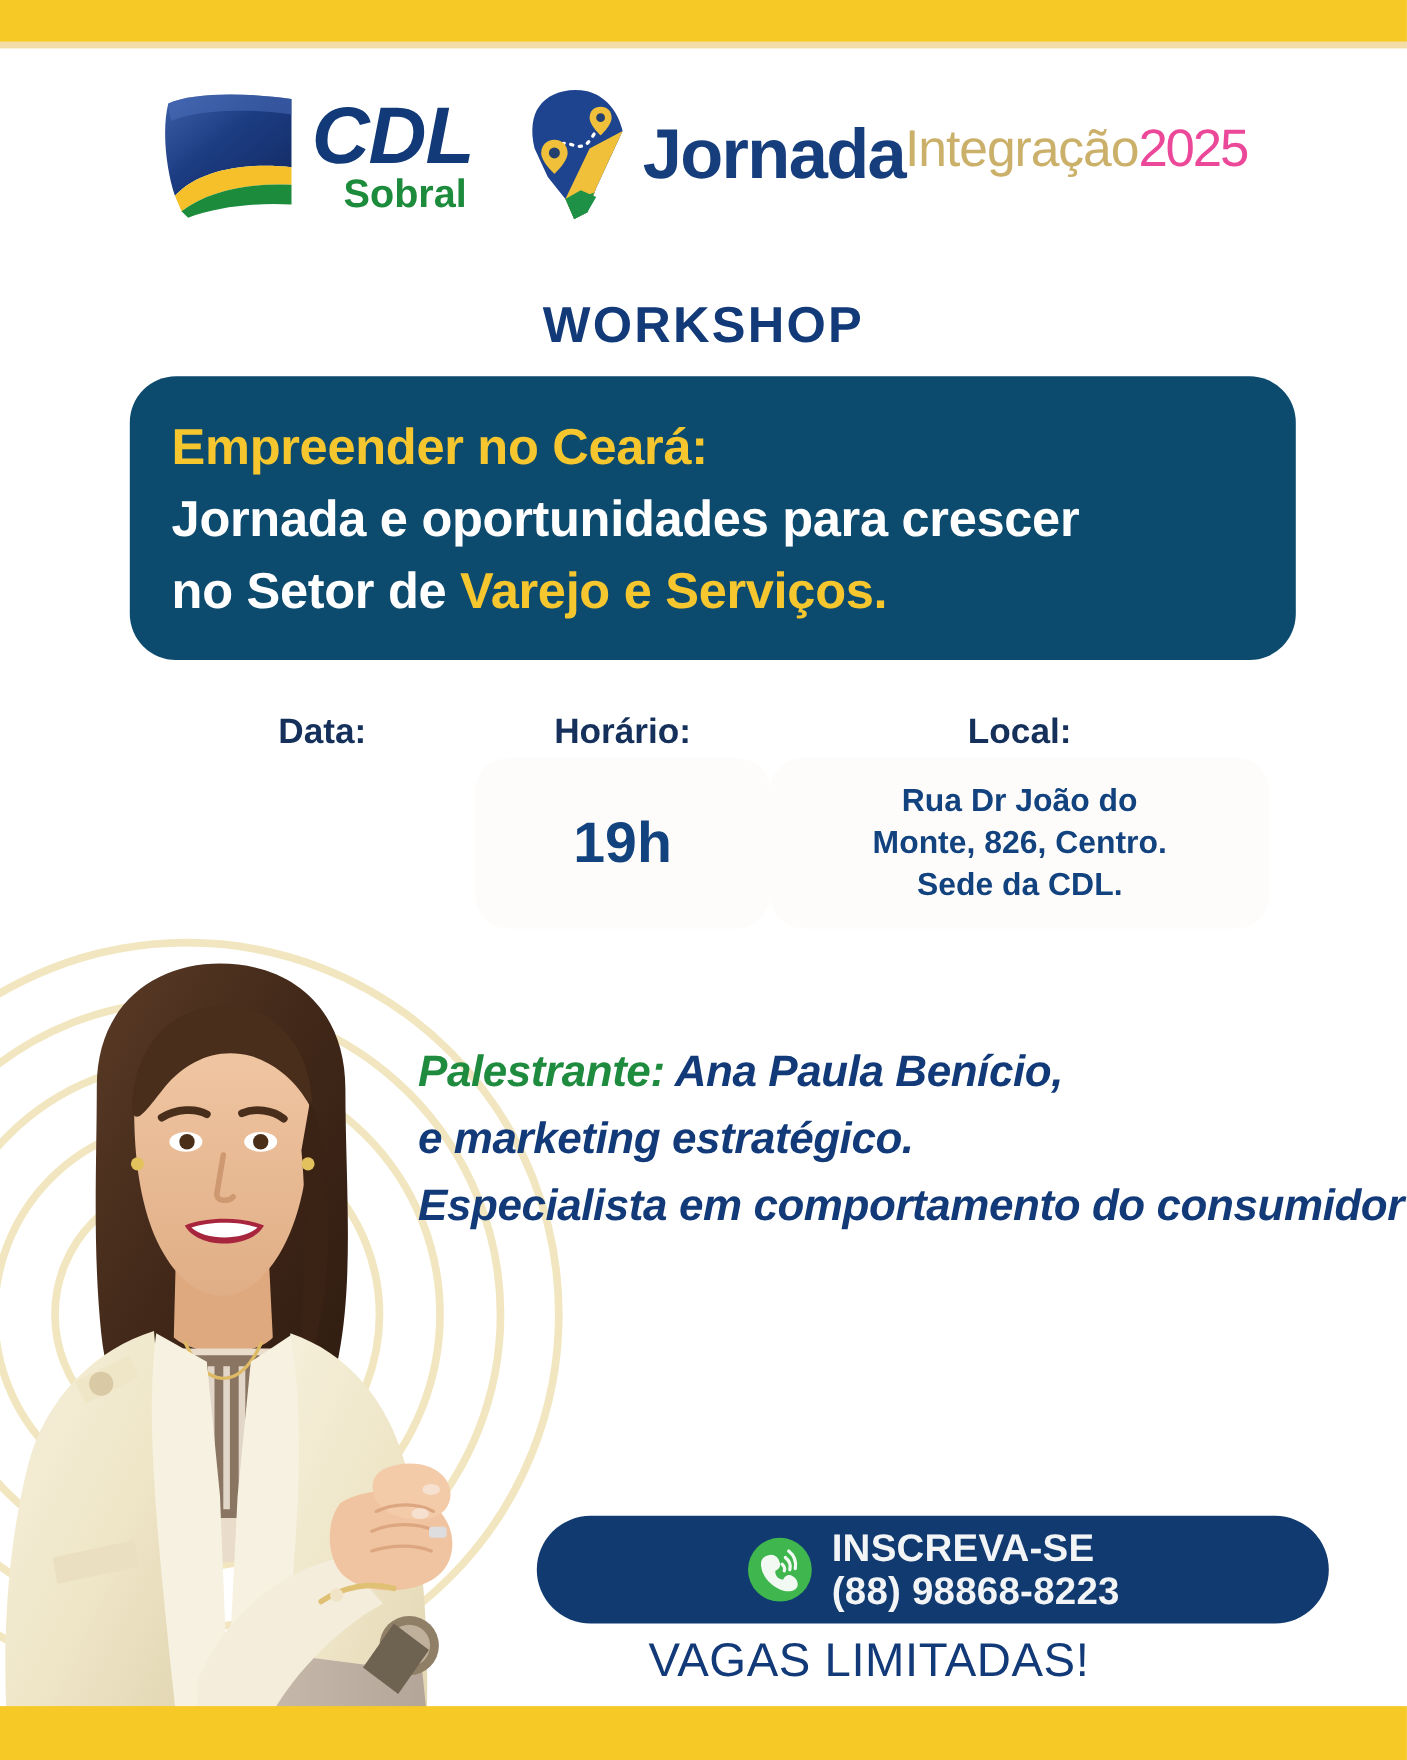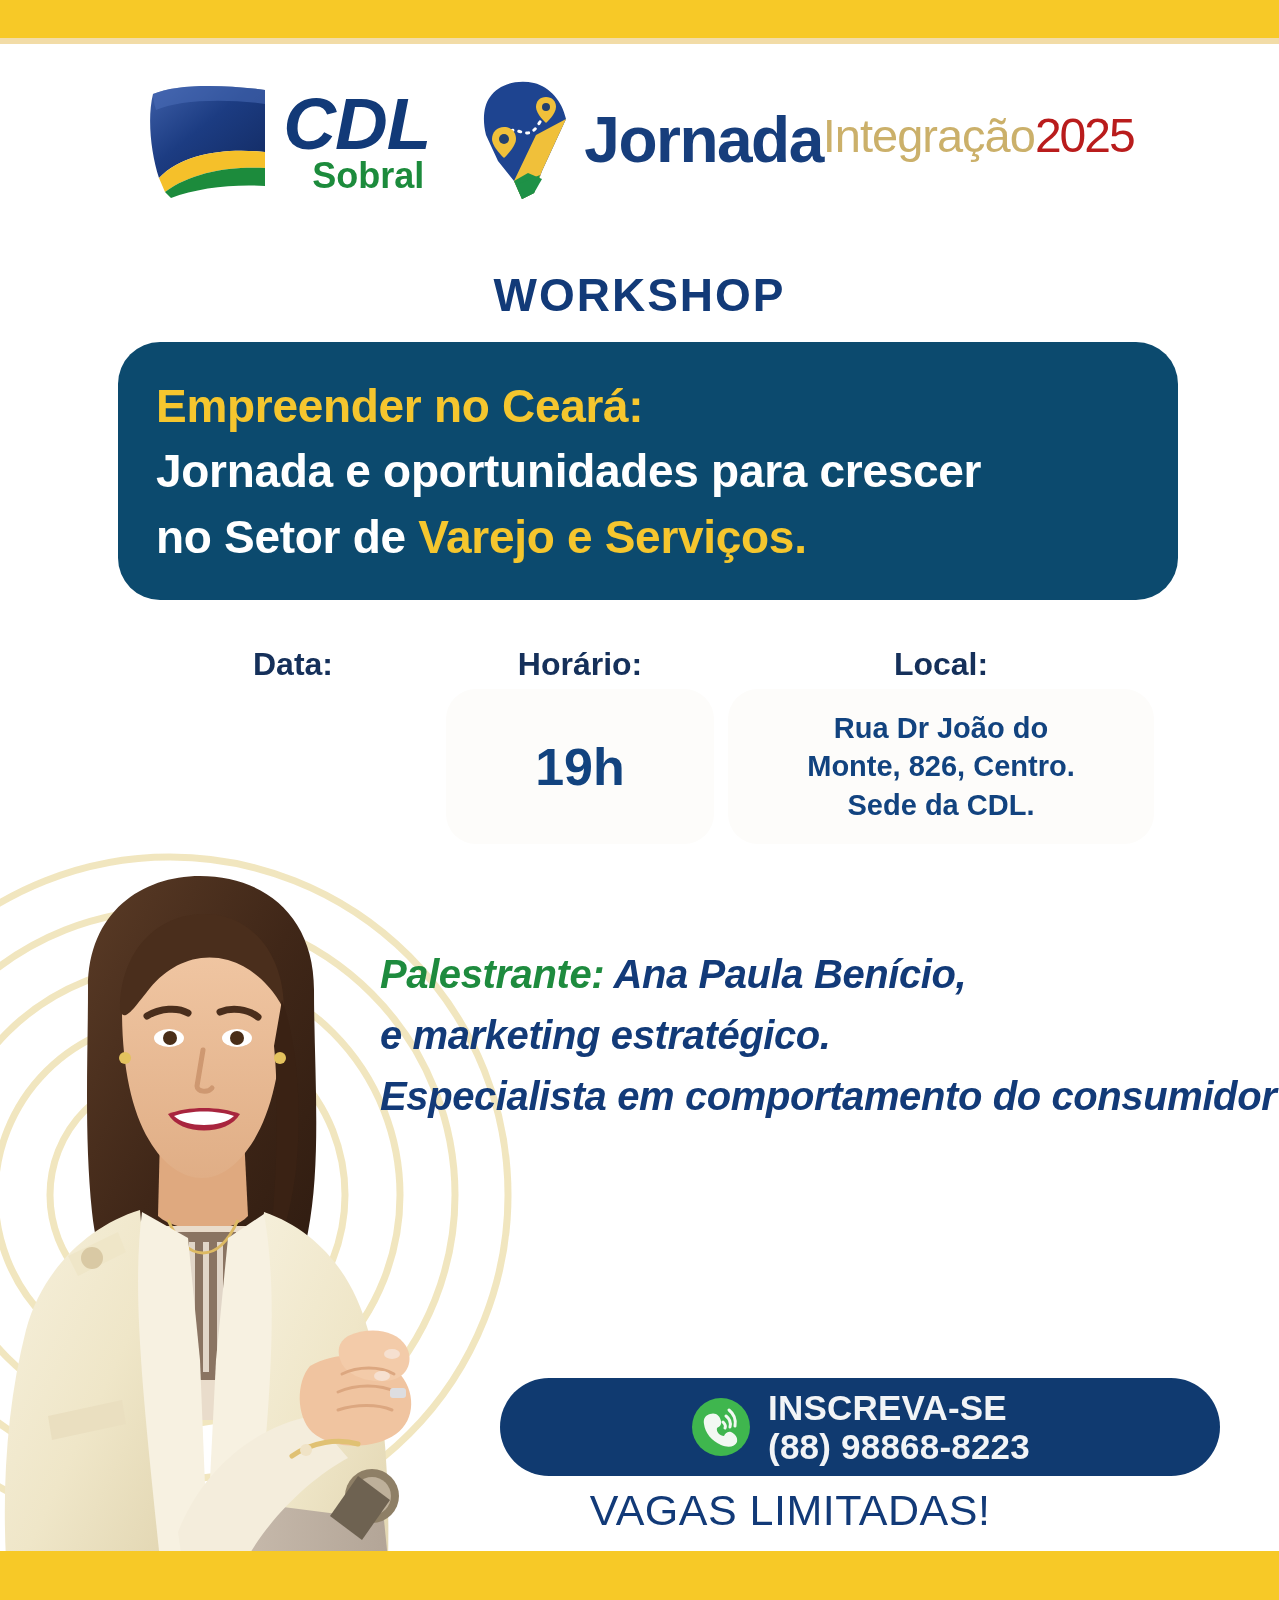--- a/index.html
+++ b/index.html
@@ -108,21 +108,21 @@
     align-items: baseline;
     margin-top: 2px;
   }
   .jornada-sub {
     font-size: 47px;
     color: #CBB06A;
     letter-spacing: -1px;
   }
   .jornada-year {
     font-size: 48px;
-    color: #b91c1c;
+    color: #ec4899;
     letter-spacing: -2px;
   }
 
   
   .workshop {
     position: absolute;
     left: 0; top: 268px;
     width: 1279px;
     text-align: center;
     font-size: 46px;
@@ -159,21 +159,20 @@
     position: absolute;
     left: 140px; top: 634px;
     width: 1028px;
     height: 224px;
     box-sizing: border-box;
     background: linear-gradient(100deg, #FBD46F 0%, #FBC濃 1%, #FACB62 18%, #F9B455 52%, #F79A43 85%, #F58E3B 100%);
     border-radius: 34px;
     display: flex;
     align-items: stretch;
     padding: 12px 14px 14px 14px;
-    gap: 14px;
     z-index: 5;
   }
   .info-col {
     display: flex;
     flex-direction: column;
     align-items: center;
   }
   .info-col.date   { flex: 0 0 278px; }
   .info-col.time   { flex: 0 0 268px; }
   .info-col.place  { flex: 1 1 auto; }
@@ -230,21 +229,21 @@
     color: #123A78;
     line-height: 1.52;
     letter-spacing: -.4px;
     white-space: nowrap;
   }
   .speaker-label { color: #1E8B3E; }
 
   
   .cta {
     position: absolute;
-    left: 500px; top: 1378px;
+    left: 488px; top: 1378px;
     width: 720px;
     height: 98px;
     box-sizing: border-box;
     background: #103A70;
     border-radius: 49px;
     display: flex;
     align-items: center;
     justify-content: center;
     gap: 16px;
     z-index: 10;

